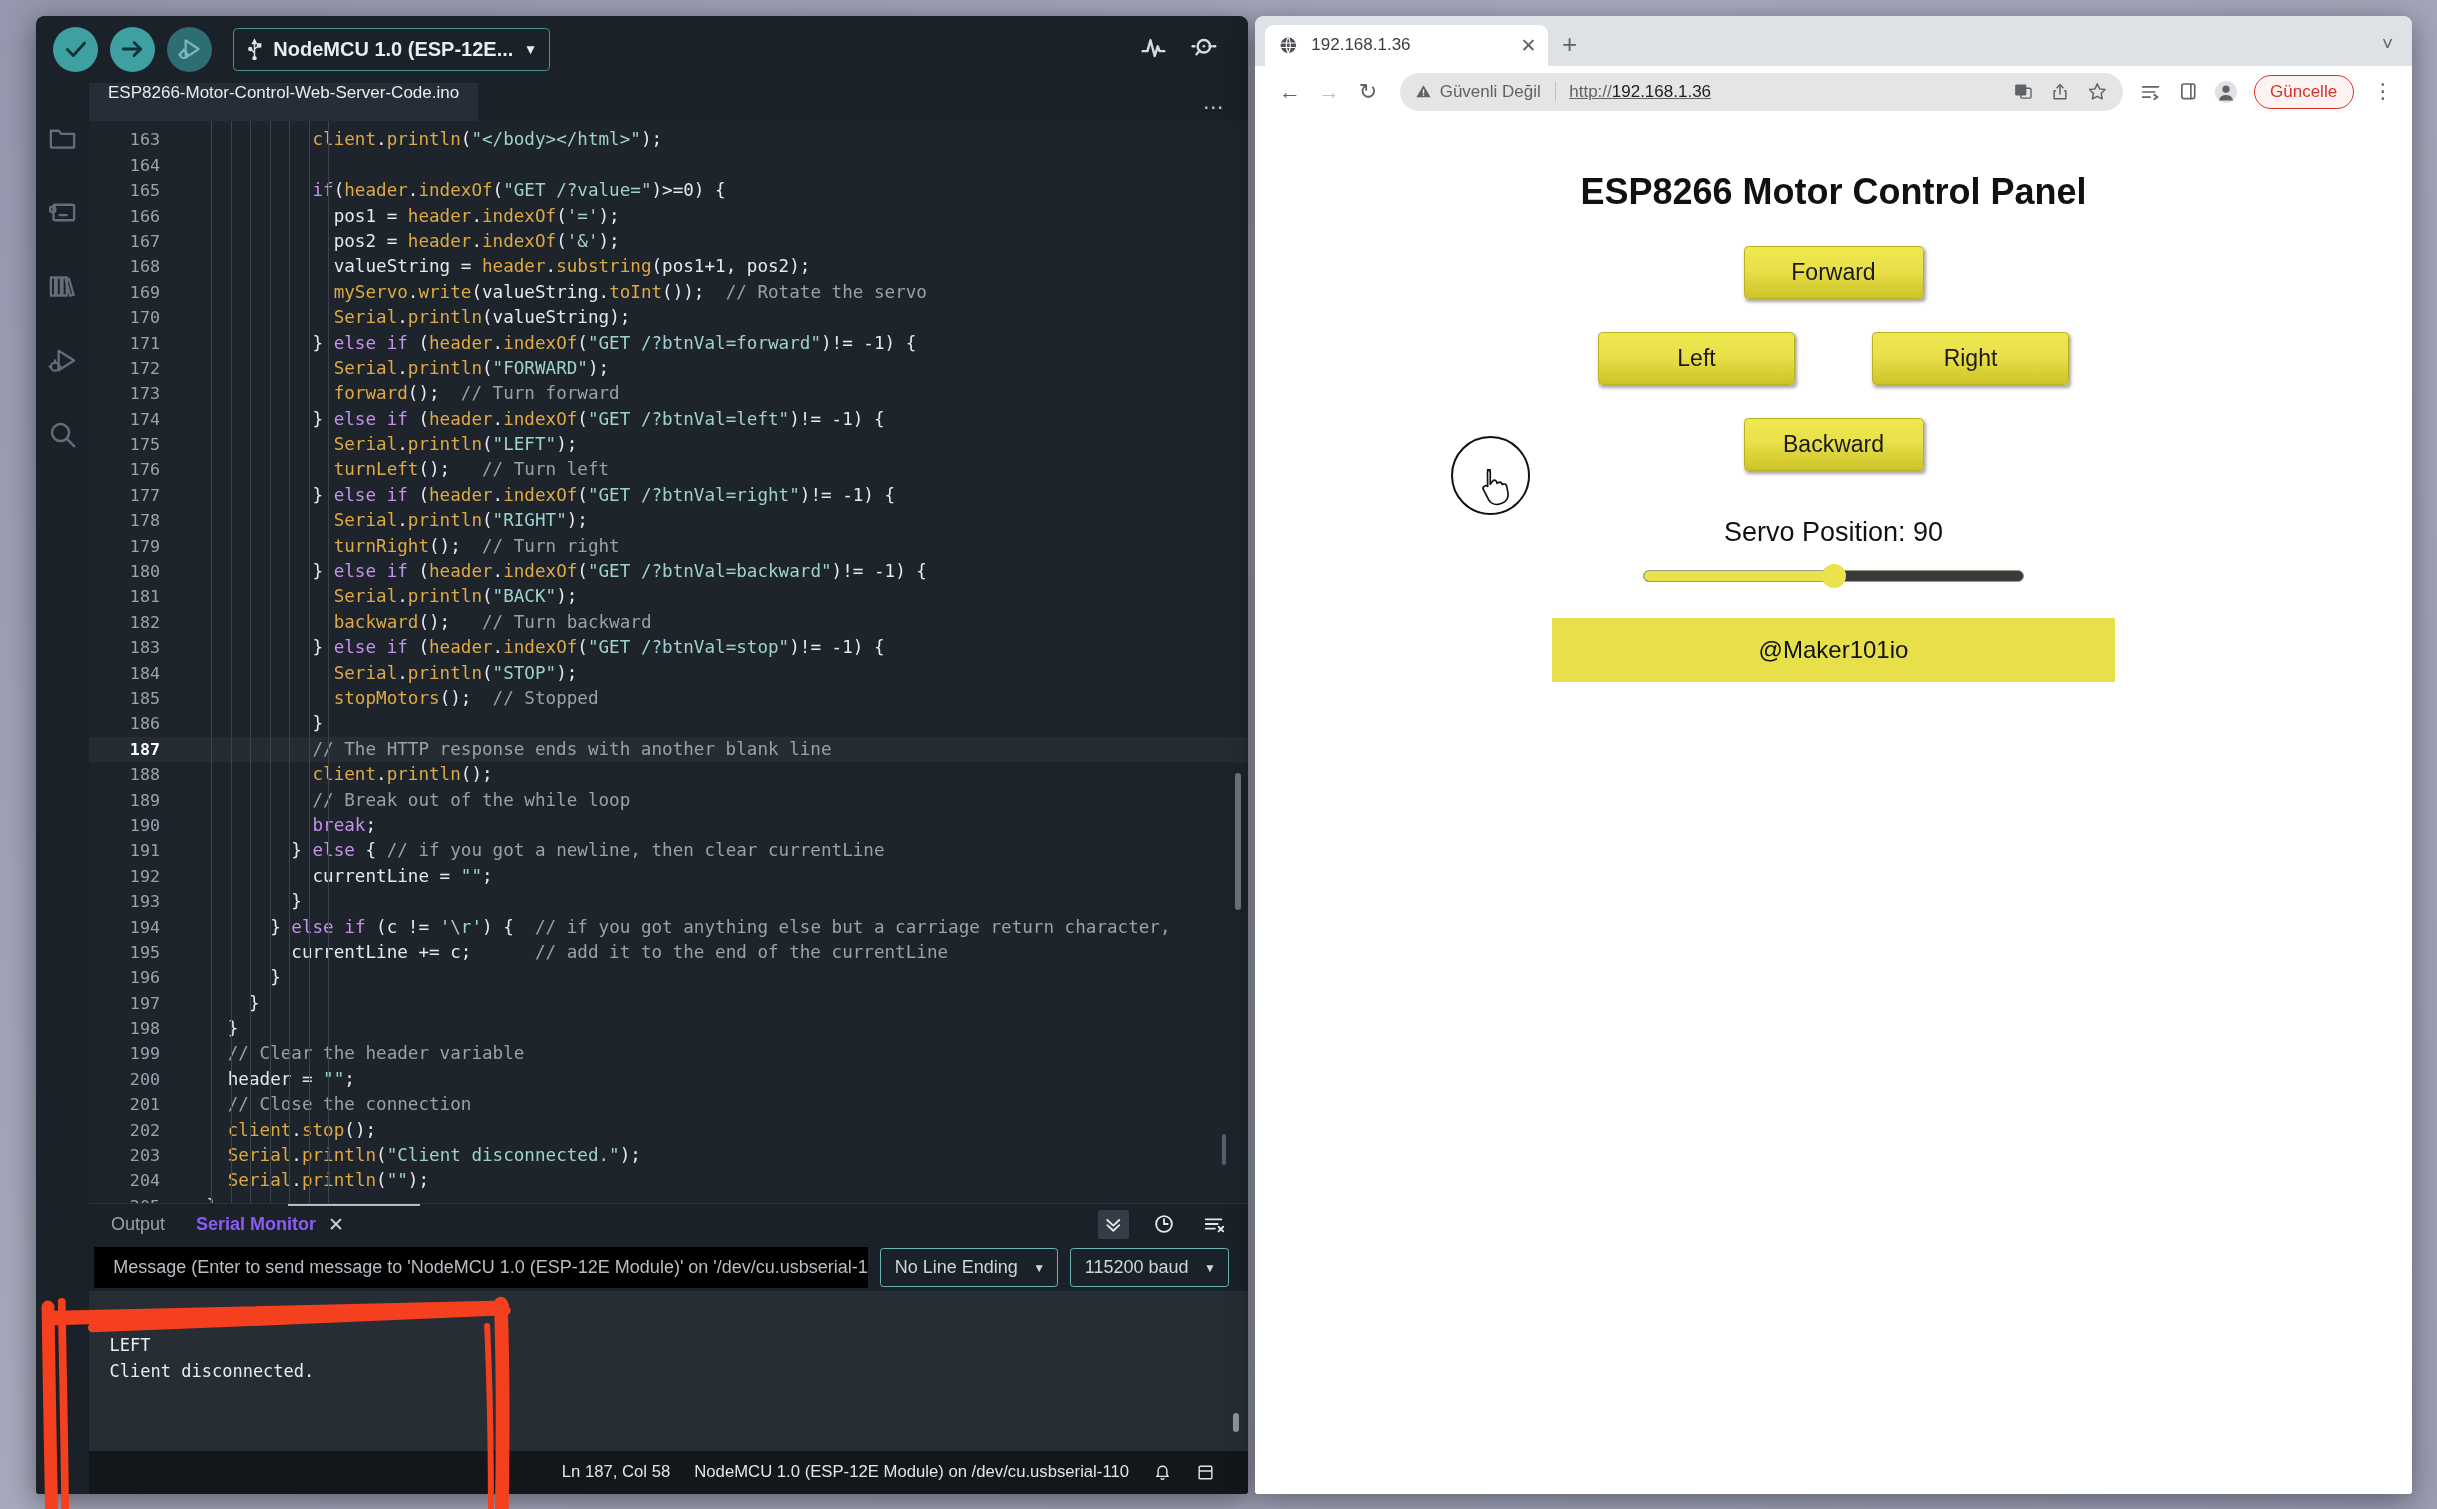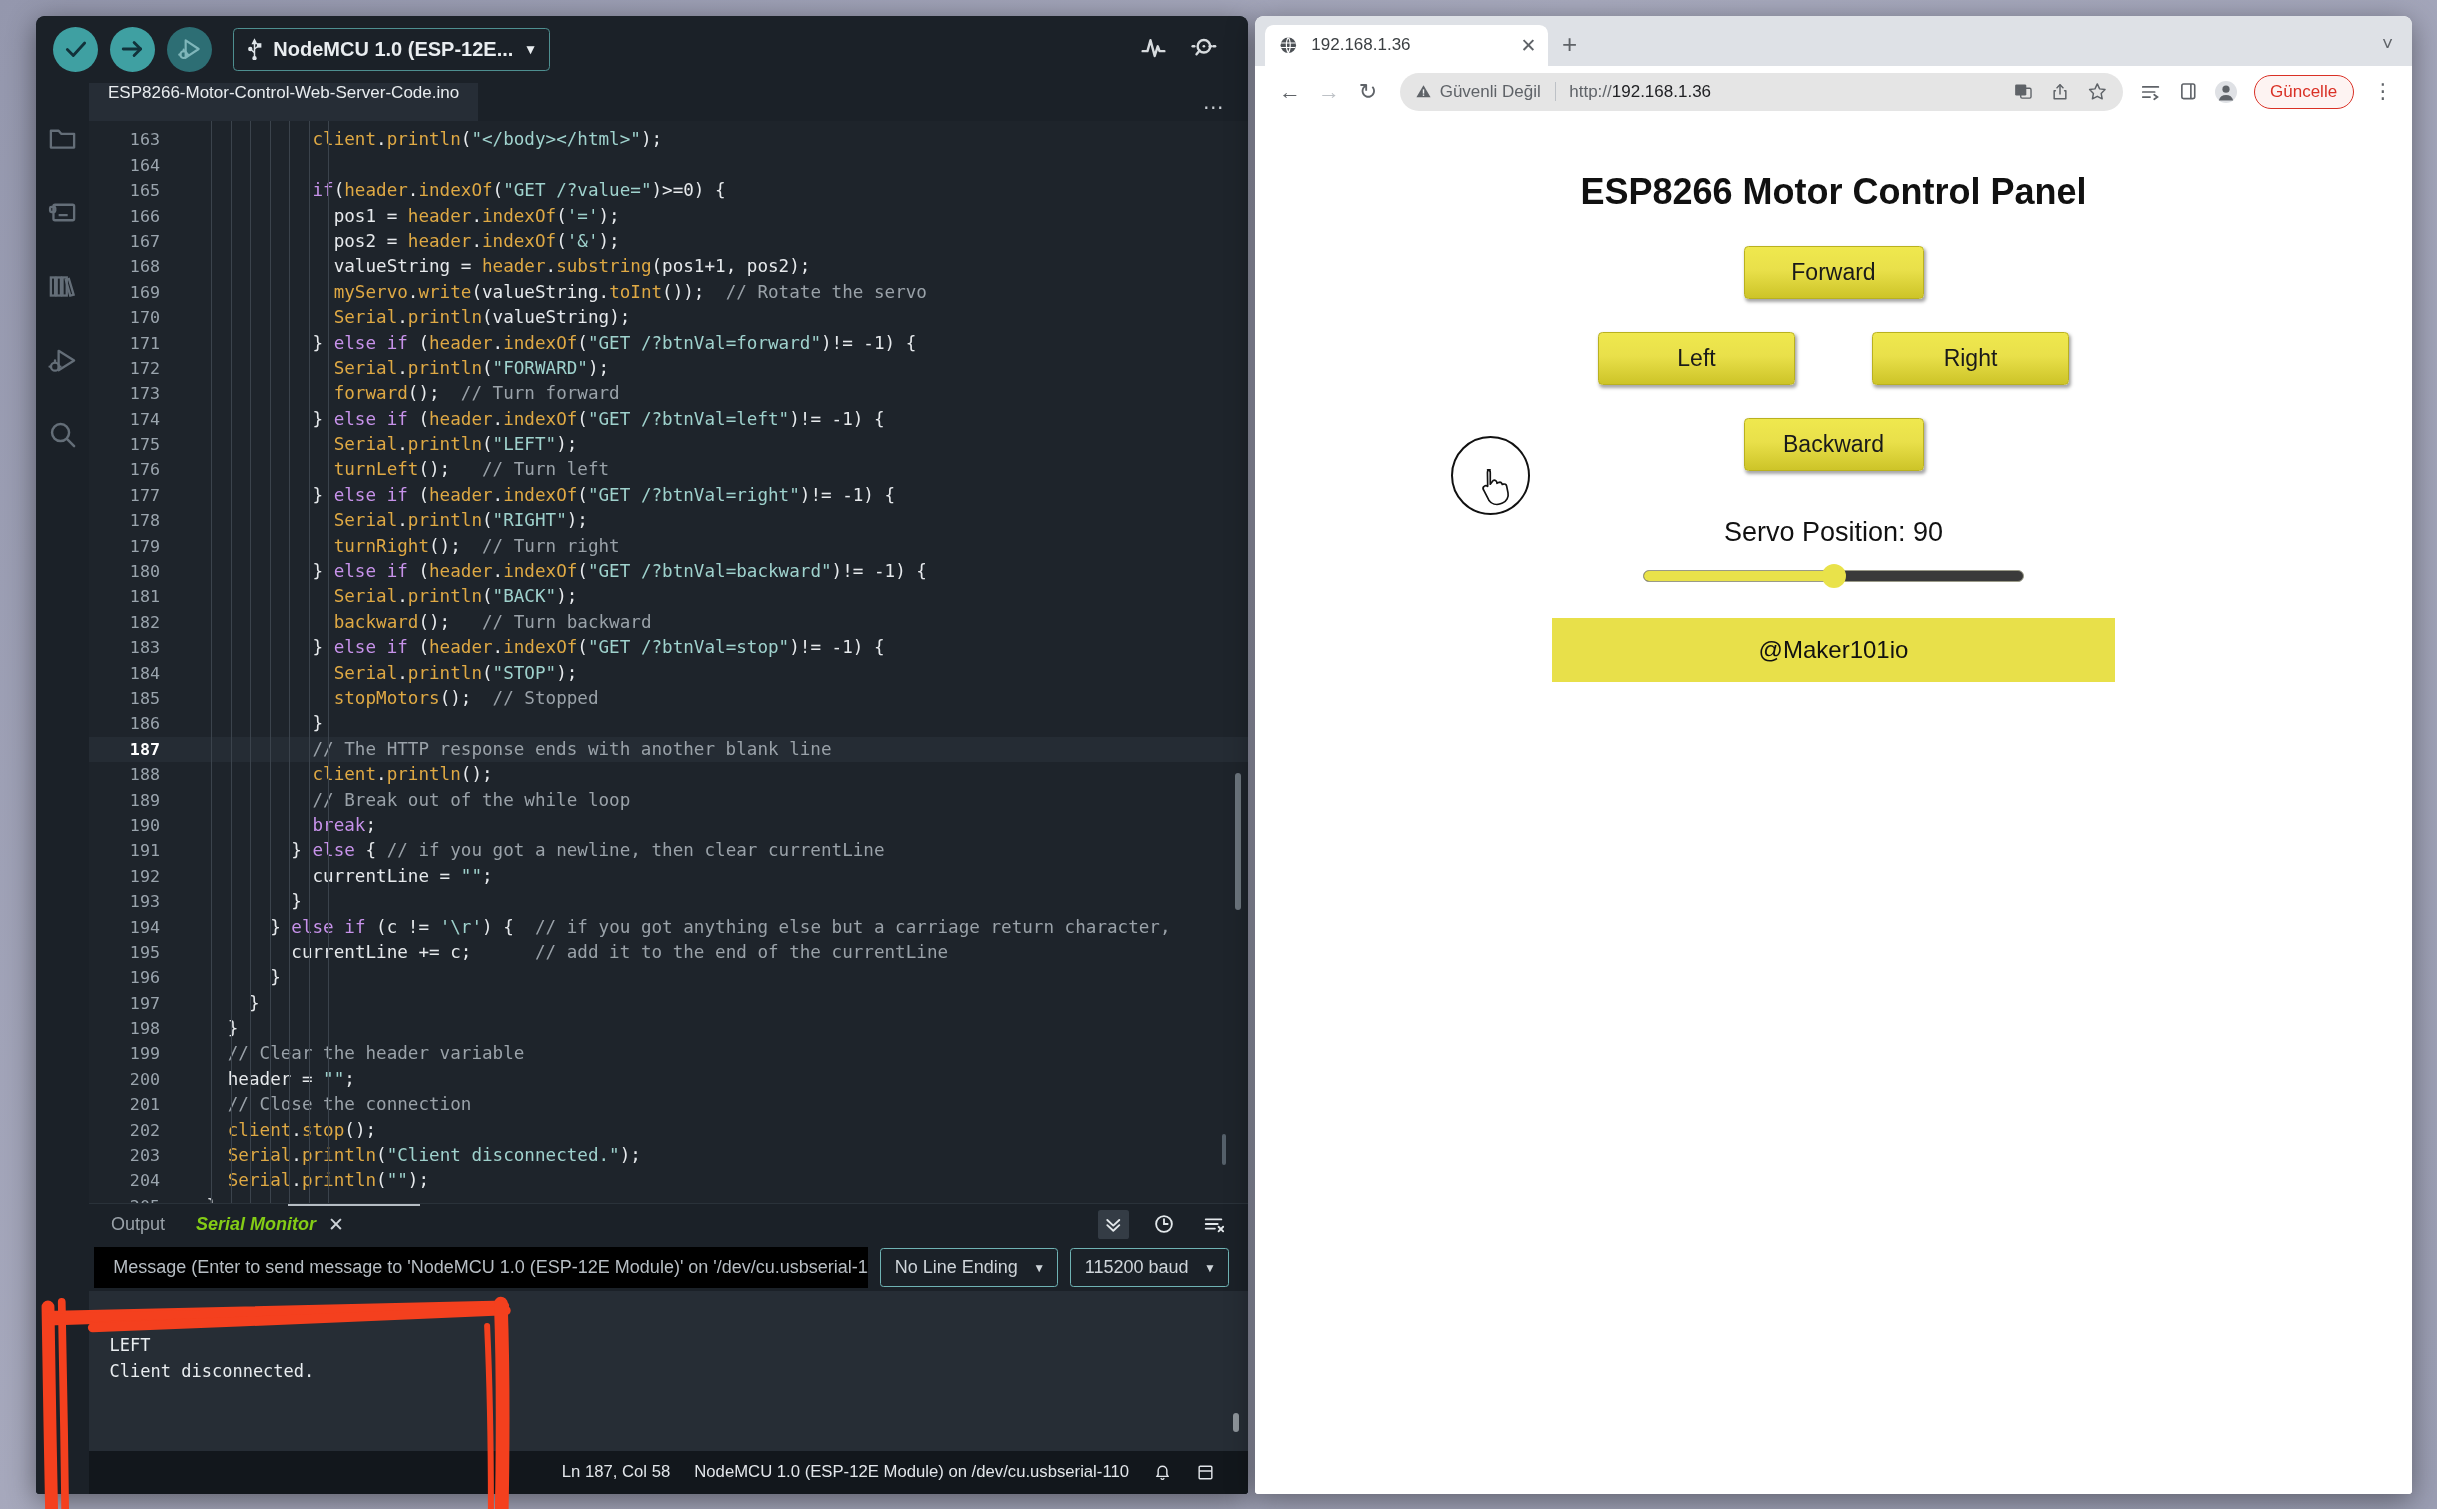--- a/index.html
+++ b/index.html
@@ -90,21 +90,21 @@
   .tk-punct  { color:#e6e9ec; }
 
   .vscroll {
     position:absolute; right:6.9px; width:6px; background:#6c757d; border-radius:3.4px;
   }
 
   
   .panel { flex: 0 0 auto; background:#1b2128; border-top:0.9px solid #2a323a; }
   .panel-tabs { height:41px; display:flex; align-items:center; padding-left:22px; gap:31px; position:relative; }
   .p-tab { color:#9aa2a9; font-size:18px; cursor:pointer; }
-  .p-tab.active { color:#84cc16; font-weight:bold;font-style:italic; }
+  .p-tab.active { color:#8b5cf6; font-weight:bold; }
   .p-close { color:#cdd3d8; font-size:19px; margin-left:-19px; cursor:pointer; }
   .panel-tools { margin-left:auto; display:flex; align-items:center; gap:19px; padding-right:19px; }
   .ptool { width:31px; height:29px; display:flex; align-items:center; justify-content:center; cursor:pointer; }
   .ptool.sel { background:#343c45; border-radius:2.6px; }
   .tab-underline { position:absolute; left:199px; top:0; width:132px; height:2.6px; background:#b6bdc4; }
 
   .sm-inputrow { height:46px; display:flex; align-items:center; padding:0 19px 0 0; gap:12px; }
   .sm-msg {
     flex:1; height:41px; background:#000; color:#b7bec4; font-size:18px;
     display:flex; align-items:center; padding-left:19px; margin-left:5.2px;
@@ -156,21 +156,21 @@
 
   .chrome-toolbar { height:52px; background:#fff; display:flex; align-items:center; gap:0; padding:0 15.5px; flex:0 0 52px;}
   .nav-btn { width:39px;height:39px;display:flex;align-items:center;justify-content:center;cursor:pointer;color:#5f6368;font-size:22px;}
   .nav-btn.disabled { color:#bdc1c6; }
   .omnibox {
     flex:1; height:38px; background:#e5e5e5; border-radius:20.6px;
     display:flex; align-items:center; gap:8.6px; padding:0 15.5px; margin:0 12px; cursor:text;
   }
   .omni-warn { display:flex; align-items:center; gap:7.7px; color:#5f6368; font-size:17px; }
   .omni-div { width:0.9px; height:19px; background:#bdc1c6; margin:0 5.2px; }
-  .omni-url { font-size:17px; color:#5f6368; }
+  .omni-url { font-size:17px; color:#5f6368;text-decoration:underline; }
   .omni-url b { color:#202124; font-weight:normal; }
   .omni-right { margin-left:auto; display:flex; align-items:center; gap:17px; }
   .oi { cursor:pointer; display:flex; align-items:center; }
   .tb-right2 { display:flex; align-items:center; gap:15.5px; padding-left:5.2px;}
   .guncelle {
     height:34px; border:0.9px solid #d93025; border-radius:19px; color:#d93025;
     font-size:17px; display:flex; align-items:center; padding:0 15.5px; background:#fdf3f2; cursor:pointer;
   }
   .kebab { color:#5f6368; font-size:20.6px; cursor:pointer; padding:0 3.4px; line-height:1;}
 

